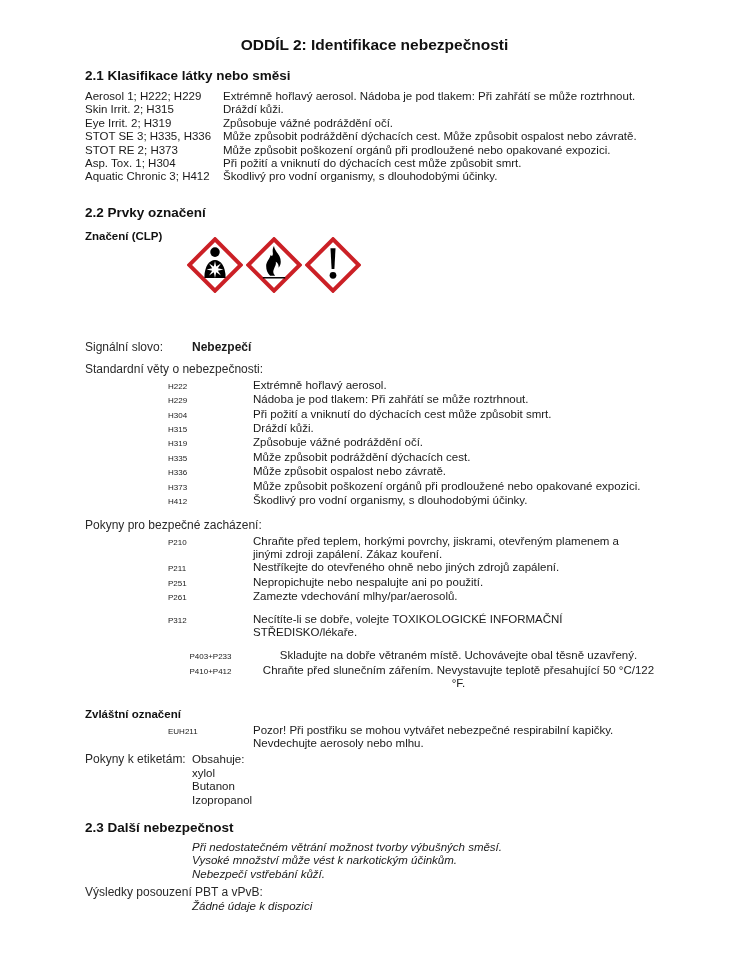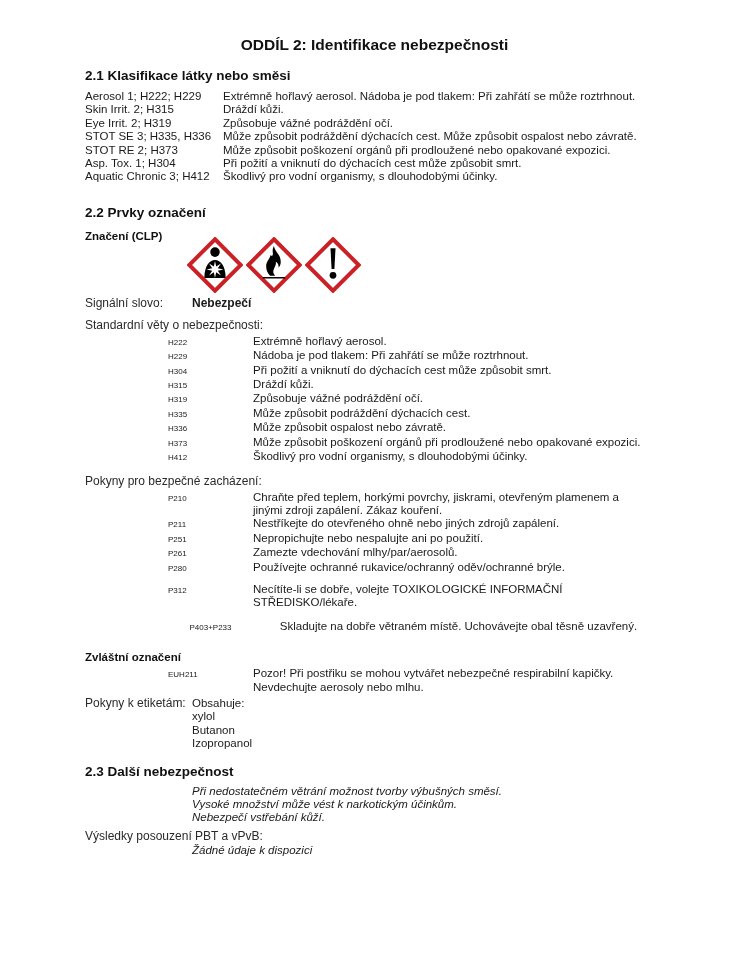--- a/index.html
+++ b/index.html
@@ -23,21 +23,21 @@
 
   
   .h22{margin-top:21px;}
   .h3-znaceni{margin-top:9px;}
   .picto-row{display:flex;gap:3px;margin-left:102px;margin-top:-6px;}
   .picto{width:56px;height:56px;display:block;}
 
   .signal-row{display:flex;align-items:baseline;margin-top:4px;}
   .label-col{width:107px;flex:none;}
   .slabel{font-size:12px;line-height:10px;color:#2a2a2a;}
-  .signal-word{font-weight:bold;font-size:12px;line-height:13px;}
+  .signal-word{font-weight:bold;font-size:12px;line-height:13px;margin-top:44px;}
 
   .block-label{display:block;margin-top:10px;}
   .block-label.p-label{margin-top:11px;}
 
   .stmts{margin-top:5px;}
   .stmts.g1{margin-top:5px;}
   .stmts.g2{margin-top:8px;}
   .stmts.g3{margin-top:10px;text-align:center;}
   .stmt{display:grid;grid-template-columns:85px 1fr;align-items:baseline;margin-left:83px;}
   .code{font-size:8px;line-height:13.4px;white-space:nowrap;}
@@ -176,38 +176,39 @@
         <span class="stmt-text">Nestříkejte do otevřeného ohně nebo jiných zdrojů zapálení.</span>
       </div>
     <div class="stmt">
         <span class="code">P251</span>
         <span class="stmt-text">Nepropichujte nebo nespalujte ani po použití.</span>
       </div>
     <div class="stmt">
         <span class="code">P261</span>
         <span class="stmt-text">Zamezte vdechování mlhy/par/aerosolů.</span>
       </div>
-    <div class="stmt">
-        <span class="code">P280</span>
-        <span class="stmt-text">Používejte ochranné rukavice/ochranný oděv/ochranné brýle.</span>
-      </div>
   </div>
 
   <div class="stmts g2">
     <div class="stmt">
         <span class="code">P312</span>
         <span class="stmt-text">Necítíte-li se dobře, volejte TOXIKOLOGICKÉ INFORMAČNÍ
 STŘEDISKO/lékaře.</span>
       </div>
   </div>
 
   <div class="stmts g3">
     <div class="stmt">
         <span class="code">P403+P233</span>
         <span class="stmt-text">Skladujte na dobře větraném místě. Uchovávejte obal těsně uzavřený.</span>
+      </div>
+    <div class="stmt">
+        <span class="code">P410+P412</span>
+        <span class="stmt-text">Chraňte před slunečním zářením. Nevystavujte teplotě přesahující 50 °C/122
+°F.</span>
       </div>
   </div>
 
   <h3 class="h3-special">Zvláštní označení</h3>
 
   <div class="stmts euh">
     <div class="stmt">
         <span class="code">EUH211</span>
         <span class="stmt-text">Pozor! Při postřiku se mohou vytvářet nebezpečné respirabilní kapičky.
 Nevdechujte aerosoly nebo mlhu.</span>

